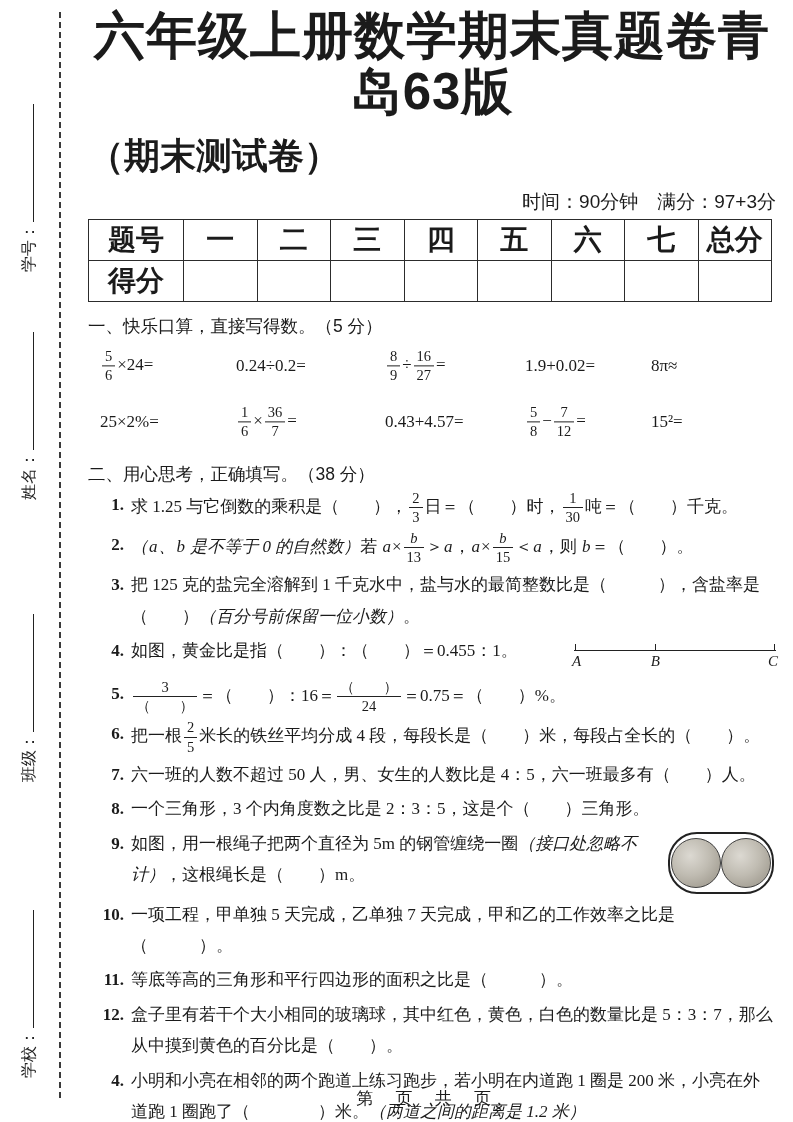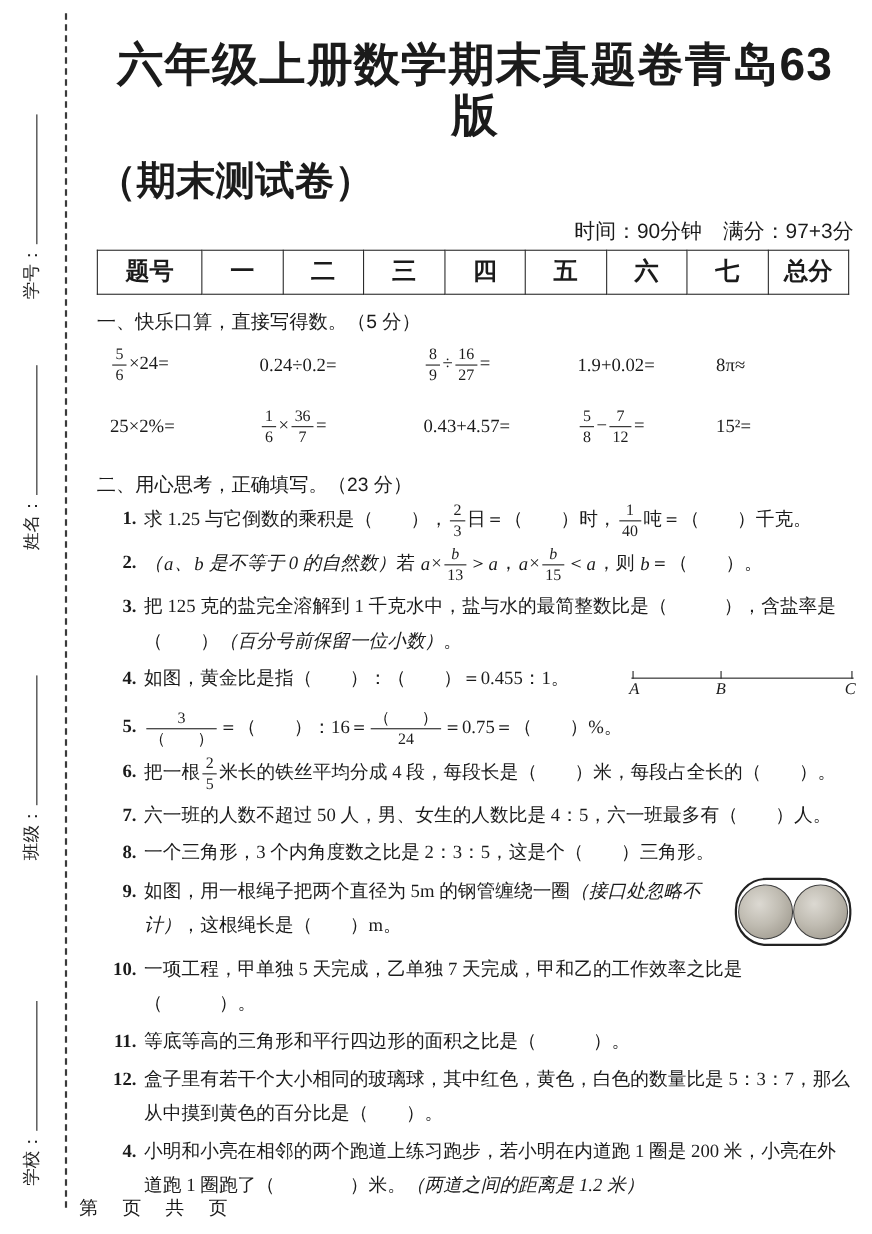--- a/index.html
+++ b/index.html
@@ -12,32 +12,32 @@
   .dash-line{position:absolute;left:59px;top:12px;height:1086px;border-left:2.5px dashed #3a3a3a;}
   .side-field{
     position:absolute;left:16px;transform:rotate(-90deg);transform-origin:0 0;
     white-space:nowrap;font-family:"Liberation Sans","DejaVu Sans",sans-serif;
     font-size:16px;color:#222;
   }
   .side-line{display:inline-block;width:118px;height:1.05em;border-bottom:1.6px solid #222;margin-left:2px;}
   
   .content{position:absolute;left:88px;top:0;width:688px;}
   .title{
-    margin:36px 0 0;text-align:center;font-size:42px;font-weight:bold;letter-spacing:1px;
+    margin:8px 0 0;text-align:center;font-size:51px;font-weight:bold;letter-spacing:1px;
     font-family:"Liberation Sans","DejaVu Sans",sans-serif;line-height:1.1;
   }
   .subtitle{
     margin:16px 0 0;text-align:left;font-size:36px;font-weight:bold;
     font-family:"Liberation Sans","DejaVu Sans",sans-serif;line-height:1.1;
   }
   .meta{margin-top:13px;text-align:right;font-size:19px;font-family:"Liberation Sans","DejaVu Sans",sans-serif;}
   
   .score-table{width:684px;border-collapse:collapse;margin-top:4px;table-layout:fixed;}
   .score-table td{border:1.8px solid #2c2c2c;height:37px;text-align:center;vertical-align:middle;
-    font-size:22px;font-weight:bold;}
+    font-size:28px;font-weight:bold;}
   .score-table td.c1{width:92px;}
   
   .sec-heading{margin:12px 0 0;font-size:17.5px;font-weight:normal;
     font-family:"Liberation Sans","DejaVu Sans",sans-serif;}
   .calc-row{position:relative;height:56px;font-size:17px;}
   .calc{position:absolute;top:50%;transform:translateY(-50%);white-space:nowrap;}
   .calc-row .calc:nth-child(1){left:12px;}
   .calc-row .calc:nth-child(2){left:148px;}
   .calc-row .calc:nth-child(3){left:297px;}
   .calc-row .calc:nth-child(4){left:437px;}
@@ -57,21 +57,21 @@
   .seg-hline{position:absolute;left:0;right:0;top:11px;border-top:1.4px solid #222;}
   .seg-tick{position:absolute;top:5px;width:0;height:7px;border-left:1.4px solid #222;}
   .seg-lab{position:absolute;top:12px;font-size:15px;font-style:italic;line-height:1.4;}
   
   .pipes{float:right;width:102px;height:58px;border:2.2px solid #222;border-radius:29px;
     margin:4px 2px 2px 10px;display:flex;align-items:center;justify-content:center;}
   .pipe{flex:none;width:50px;height:50px;border-radius:50%;border:1.6px solid #3f3f3f;
     background:radial-gradient(circle at 38% 35%,#dcd9d2 0%,#c0bcb2 45%,#a49f94 80%,#96918a 100%);
     box-sizing:border-box;}
   
-  .footer{position:absolute;left:72px;width:688px;bottom:12px;
+  .footer{position:absolute;left:84px;width:688px;bottom:12px;text-align:center;
     font-size:17px;letter-spacing:9px;margin-top:38px;}
 </style>
 </head>
 <body>
 
 <div class="page">
 
   <div class="dash-line"></div>
 
   <div class="side-field" style="top:272px;">
@@ -99,44 +99,55 @@
         <td class="c1">题号</td>
         <td>一</td>
         <td>二</td>
         <td>三</td>
         <td>四</td>
         <td>五</td>
         <td>六</td>
         <td>七</td>
         <td>总分</td>
       </tr>
+      <tr>
+        <td class="c1">得分</td>
+        <td></td>
+        <td></td>
+        <td></td>
+        <td></td>
+        <td></td>
+        <td></td>
+        <td></td>
+        <td></td>
+      </tr>
     </tbody>
       </table>
 
     <div class="sec-heading">一、快乐口算，直接写得数。（5 分）</div>
     <div class="calc-row">
       <span class="calc"><span class="frac"><span class="fn">5</span><span class="fd">6</span></span>×24=</span>
       <span class="calc">0.24÷0.2=</span>
       <span class="calc"><span class="frac"><span class="fn">8</span><span class="fd">9</span></span>÷<span class="frac"><span class="fn">16</span><span class="fd">27</span></span>=</span>
       <span class="calc">1.9+0.02=</span>
       <span class="calc">8π≈</span>
     </div>
     <div class="calc-row">
       <span class="calc">25×2%=</span>
       <span class="calc"><span class="frac"><span class="fn">1</span><span class="fd">6</span></span>×<span class="frac"><span class="fn">36</span><span class="fd">7</span></span>=</span>
       <span class="calc">0.43+4.57=</span>
       <span class="calc"><span class="frac"><span class="fn">5</span><span class="fd">8</span></span>−<span class="frac"><span class="fn">7</span><span class="fd">12</span></span>=</span>
       <span class="calc">15²=</span>
     </div>
 
-    <div class="sec-heading">二、用心思考，正确填写。（23 分）</div>
+    <div class="sec-heading">二、用心思考，正确填写。（38 分）</div>
 
     <div class="q">
       <span class="qno">1.</span>
-      <span class="qtext">求 1.25 与它倒数的乘积是（　　），<span class="frac"><span class="fn">2</span><span class="fd">3</span></span>日＝（　　）时，<span class="frac"><span class="fn">1</span><span class="fd">40</span></span>吨＝（　　）千克。</span>
+      <span class="qtext">求 1.25 与它倒数的乘积是（　　），<span class="frac"><span class="fn">2</span><span class="fd">3</span></span>日＝（　　）时，<span class="frac"><span class="fn">1</span><span class="fd">30</span></span>吨＝（　　）千克。</span>
     </div>
 
     <div class="q">
       <span class="qno">2.</span>
       <span class="qtext"><span class="kai">（<i class="var">a</i>、<i class="var">b</i> 是不等于 0 的自然数）</span>若 <i class="var">a</i>×<span class="frac"><span class="fn"><i class="var">b</i></span><span class="fd">13</span></span>＞<i class="var">a</i>，<i class="var">a</i>×<span class="frac"><span class="fn"><i class="var">b</i></span><span class="fd">15</span></span>＜<i class="var">a</i>，则 <i class="var">b</i>＝（　　）。</span>
     </div>
 
     <div class="q">
       <span class="qno">3.</span>
       <span class="qtext">把 125 克的盐完全溶解到 1 千克水中，盐与水的最简整数比是（　　　），含盐率是（　　）<span class="kai">（百分号前保留一位小数）</span>。</span>

